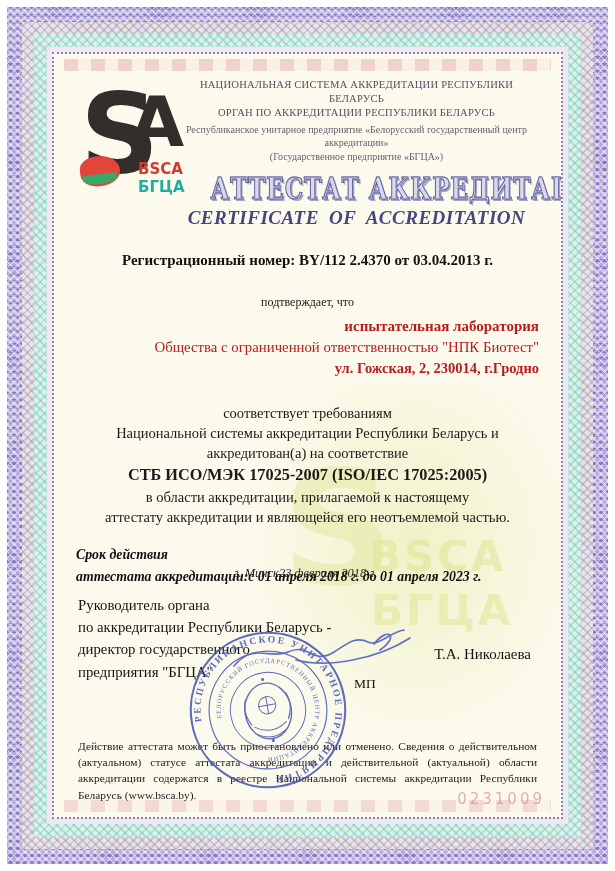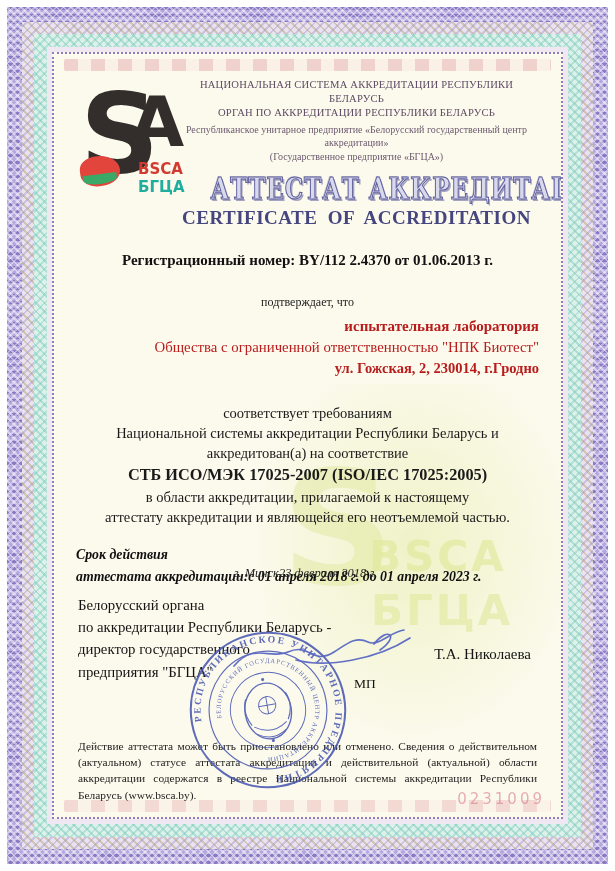--- a/index.html
+++ b/index.html
@@ -57,21 +57,21 @@
 
   
   .top-head { padding-left:98px; text-align:center; color:#5c4a64; }
   .org1, .org2 { font-size:10.6px; letter-spacing:.2px; line-height:1.32; }
   .org3, .org4 { font-size:10px; color:#6c5a70; line-height:1.35; }
   .org3 { margin-top:3px; }
   .title-ru { margin-top:11px; font-family:"DejaVu Serif", serif; font-weight:bold; font-size:29px; line-height:1.05;
     letter-spacing:1px; color:#d9d9ee; -webkit-text-stroke:1.1px #5f5f9d;
     text-shadow:2px 2px 0 rgba(95,95,157,.55), -1px -1px 0 rgba(95,95,157,.35);
     transform:scaleX(.8); transform-origin:50% 50%; white-space:nowrap; }
-  .title-en { margin-top:2px; font-weight:bold; font-size:19px; letter-spacing:.5px; word-spacing:5px; color:#45457f; }
+  .title-en { margin-top:2px; font-weight:bold; font-size:19px; letter-spacing:.5px; word-spacing:5px; color:#45457f;font-style:italic; }
 
   
   .reg { margin-top:23px; text-align:center; font-weight:bold; font-size:15px; color:#121212; }
   .confirm { margin-top:26px; text-align:center; font-size:12px; color:#1a1a1a; }
   .subject { margin-top:6px; text-align:right; line-height:1.42; color:#b91c1c; }
   .subject .s1 { font-weight:bold; font-size:15px; }
   .subject .s2 { font-size:14.8px; }
   .subject .s3 { font-weight:bold; font-size:14.5px; }
   .compliance { margin-top:24px; text-align:center; line-height:1.38; font-size:14.5px; color:#1a1a1a; }
   .compliance .std { font-weight:bold; font-size:16.3px; margin:1px 0; }
@@ -124,21 +124,21 @@
             <div class="content">
               <div class="top-head">
                 <div class="org1">НАЦИОНАЛЬНАЯ СИСТЕМА АККРЕДИТАЦИИ РЕСПУБЛИКИ БЕЛАРУСЬ</div>
                 <div class="org2">ОРГАН ПО АККРЕДИТАЦИИ РЕСПУБЛИКИ БЕЛАРУСЬ</div>
                 <div class="org3">Республиканское унитарное предприятие «Белорусский государственный центр аккредитации»</div>
                 <div class="org4">(Государственное предприятие «БГЦА»)</div>
                 <div class="title-ru">АТТЕСТАТ АККРЕДИТАЦИИ</div>
                 <div class="title-en">CERTIFICATE OF ACCREDITATION</div>
               </div>
 
-              <div class="reg">Регистрационный номер: BY/112 2.4370 от 01.06.2013 г.</div>
+              <div class="reg">Регистрационный номер: BY/112 2.4370 от 03.04.2013 г.</div>
               <div class="confirm">подтверждает, что</div>
 
               <div class="subject">
                 <div class="s1">испытательная лаборатория</div>
                 <div class="s2">Общества с ограниченной ответственностью "НПК Биотест"</div>
                 <div class="s3">ул. Гожская, 2, 230014, г.Гродно</div>
               </div>
 
               <div class="compliance">
                 <div>соответствует требованиям</div>
@@ -156,21 +156,21 @@
                 </div>
               </div>
             </div>
 
             <div class="row-place">
               <span>г. Минск</span>
               <span>23 февраля 2018 г.</span>
             </div>
 
             <div class="sig-block">
-              <div>Белорусский органа</div>
+              <div>Руководитель органа</div>
               <div>по аккредитации Республики Беларусь -</div>
               <div>директор государственного</div>
               <div>предприятия "БГЦА"</div>
             </div>
             <div class="sig-name">Т.А. Николаева</div>
             <div class="mp">МП</div>
 
             <svg class="seal" viewBox="0 0 170 170" xmlns="http://www.w3.org/2000/svg">
               <g stroke="#4353b0" fill="none">
                 <circle cx="85" cy="85" r="80" stroke-width="2.2"></circle>

